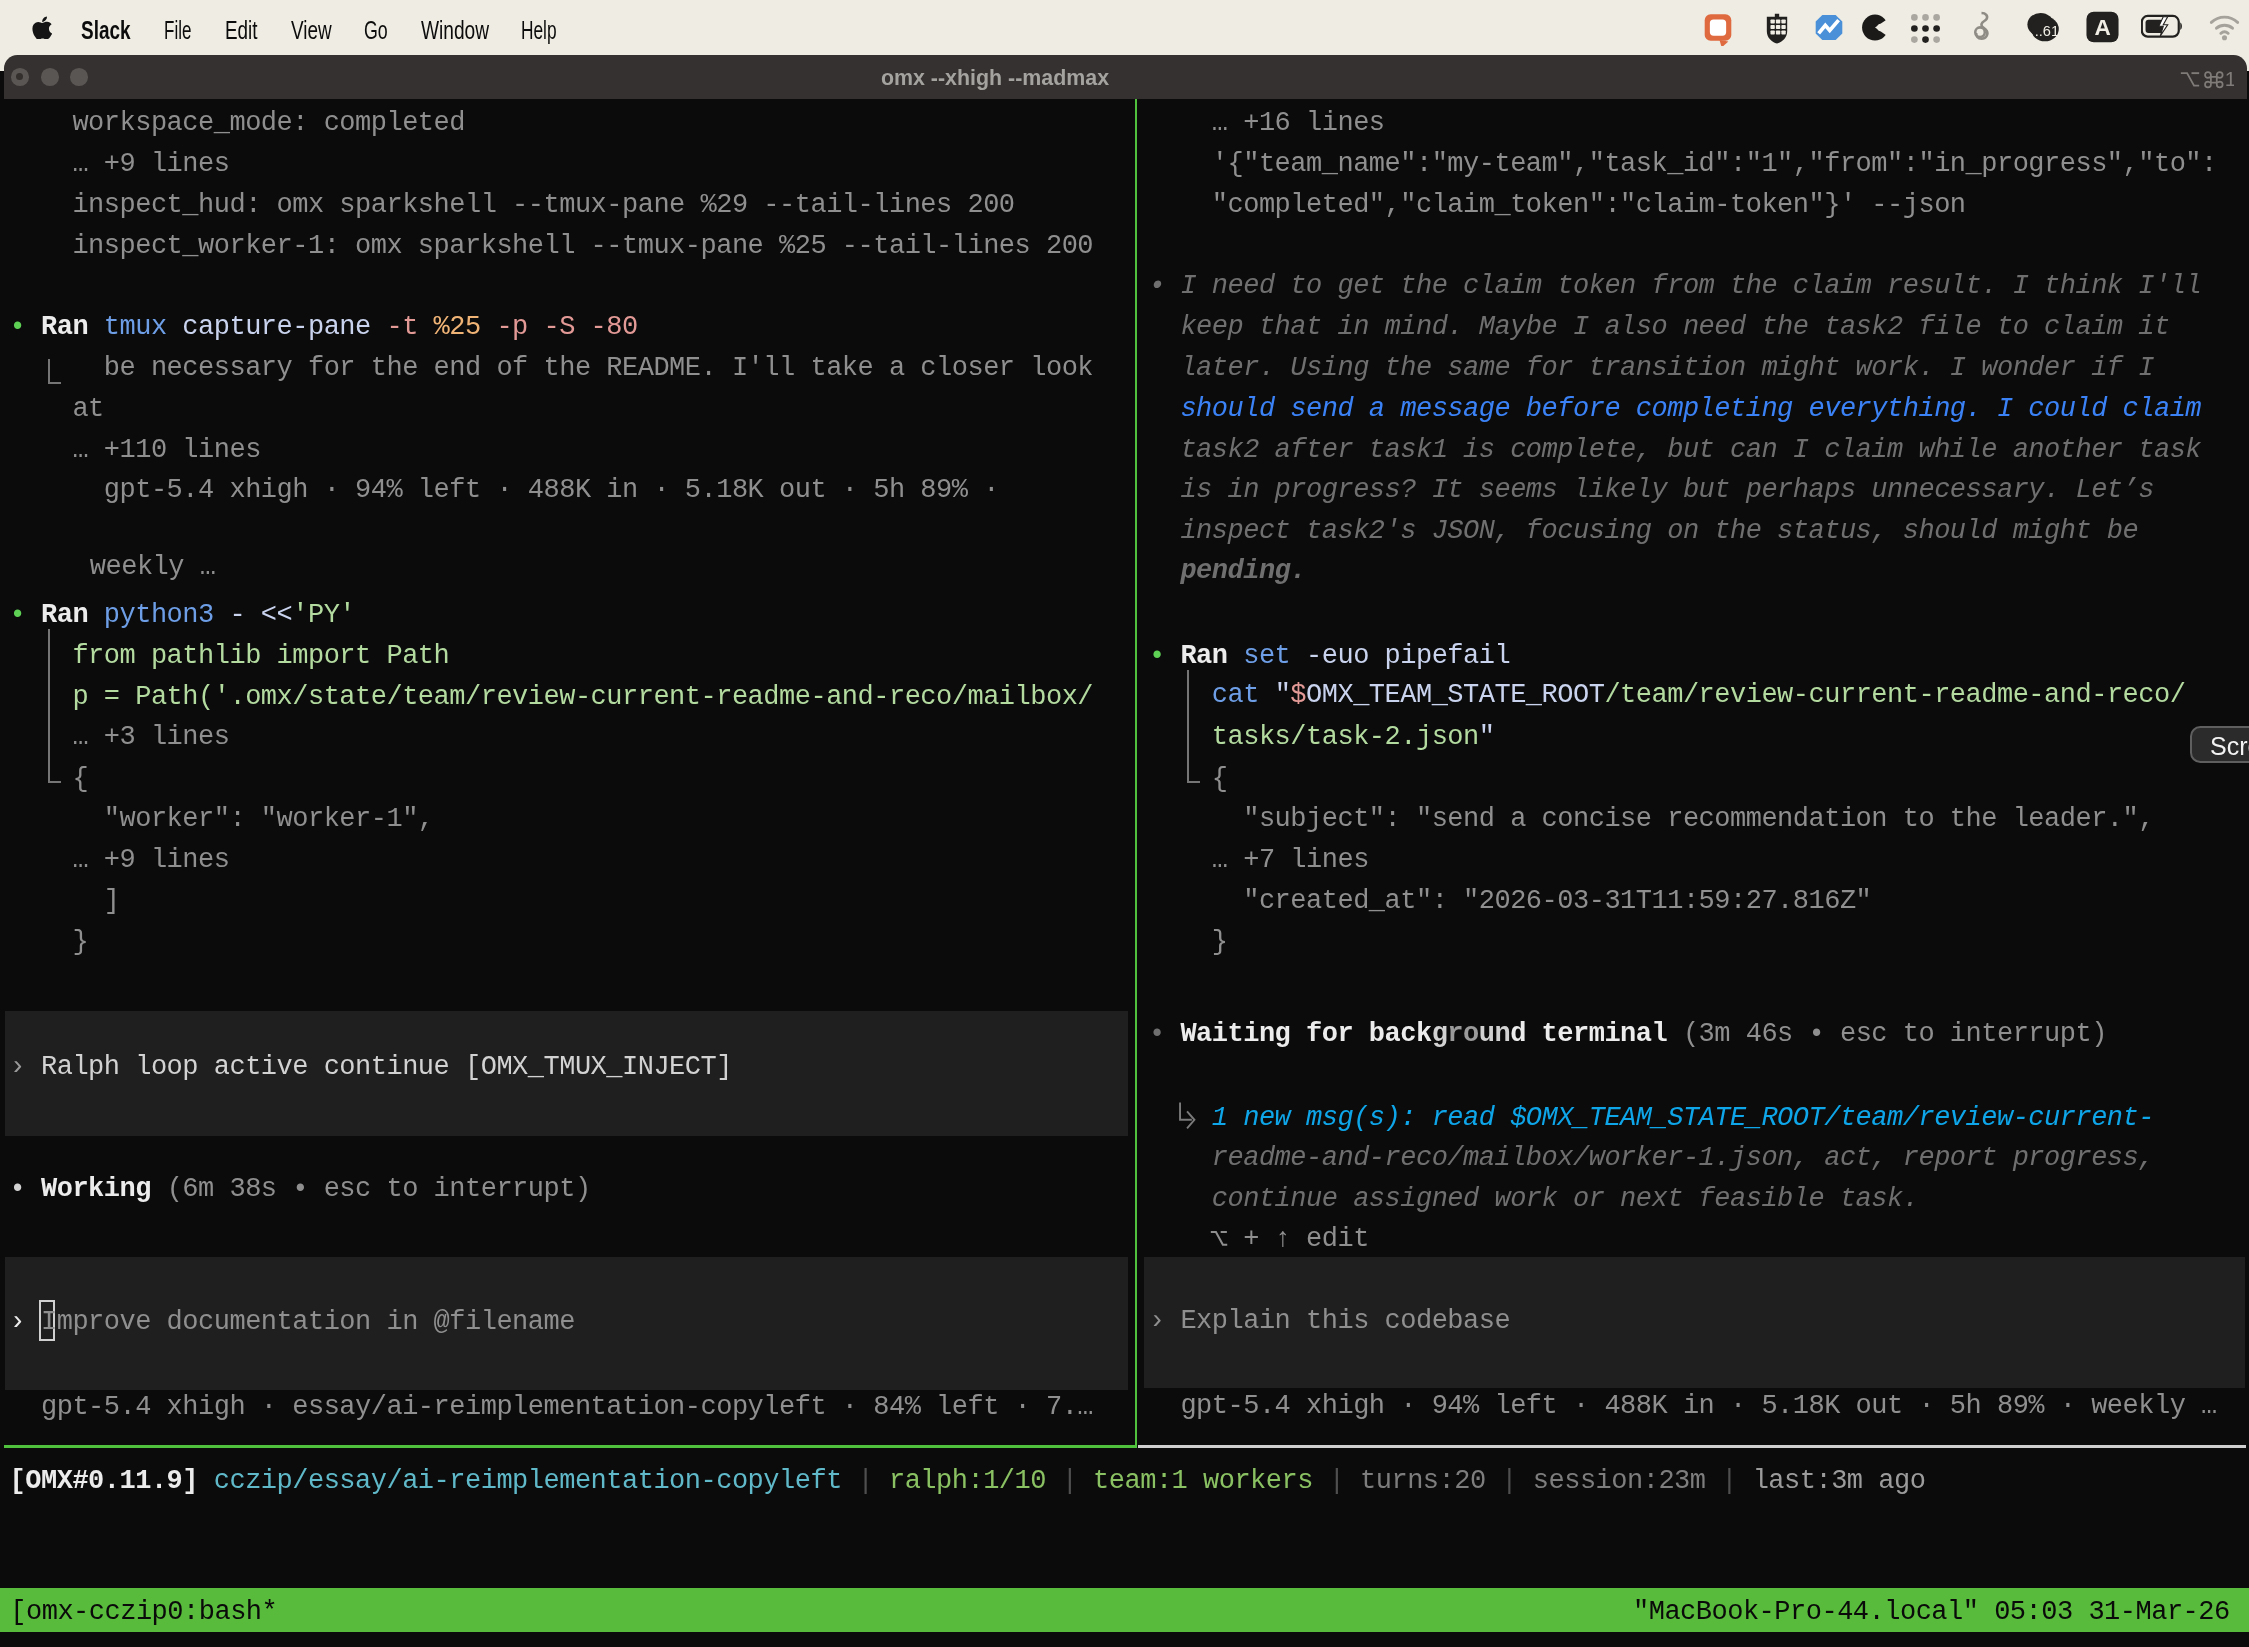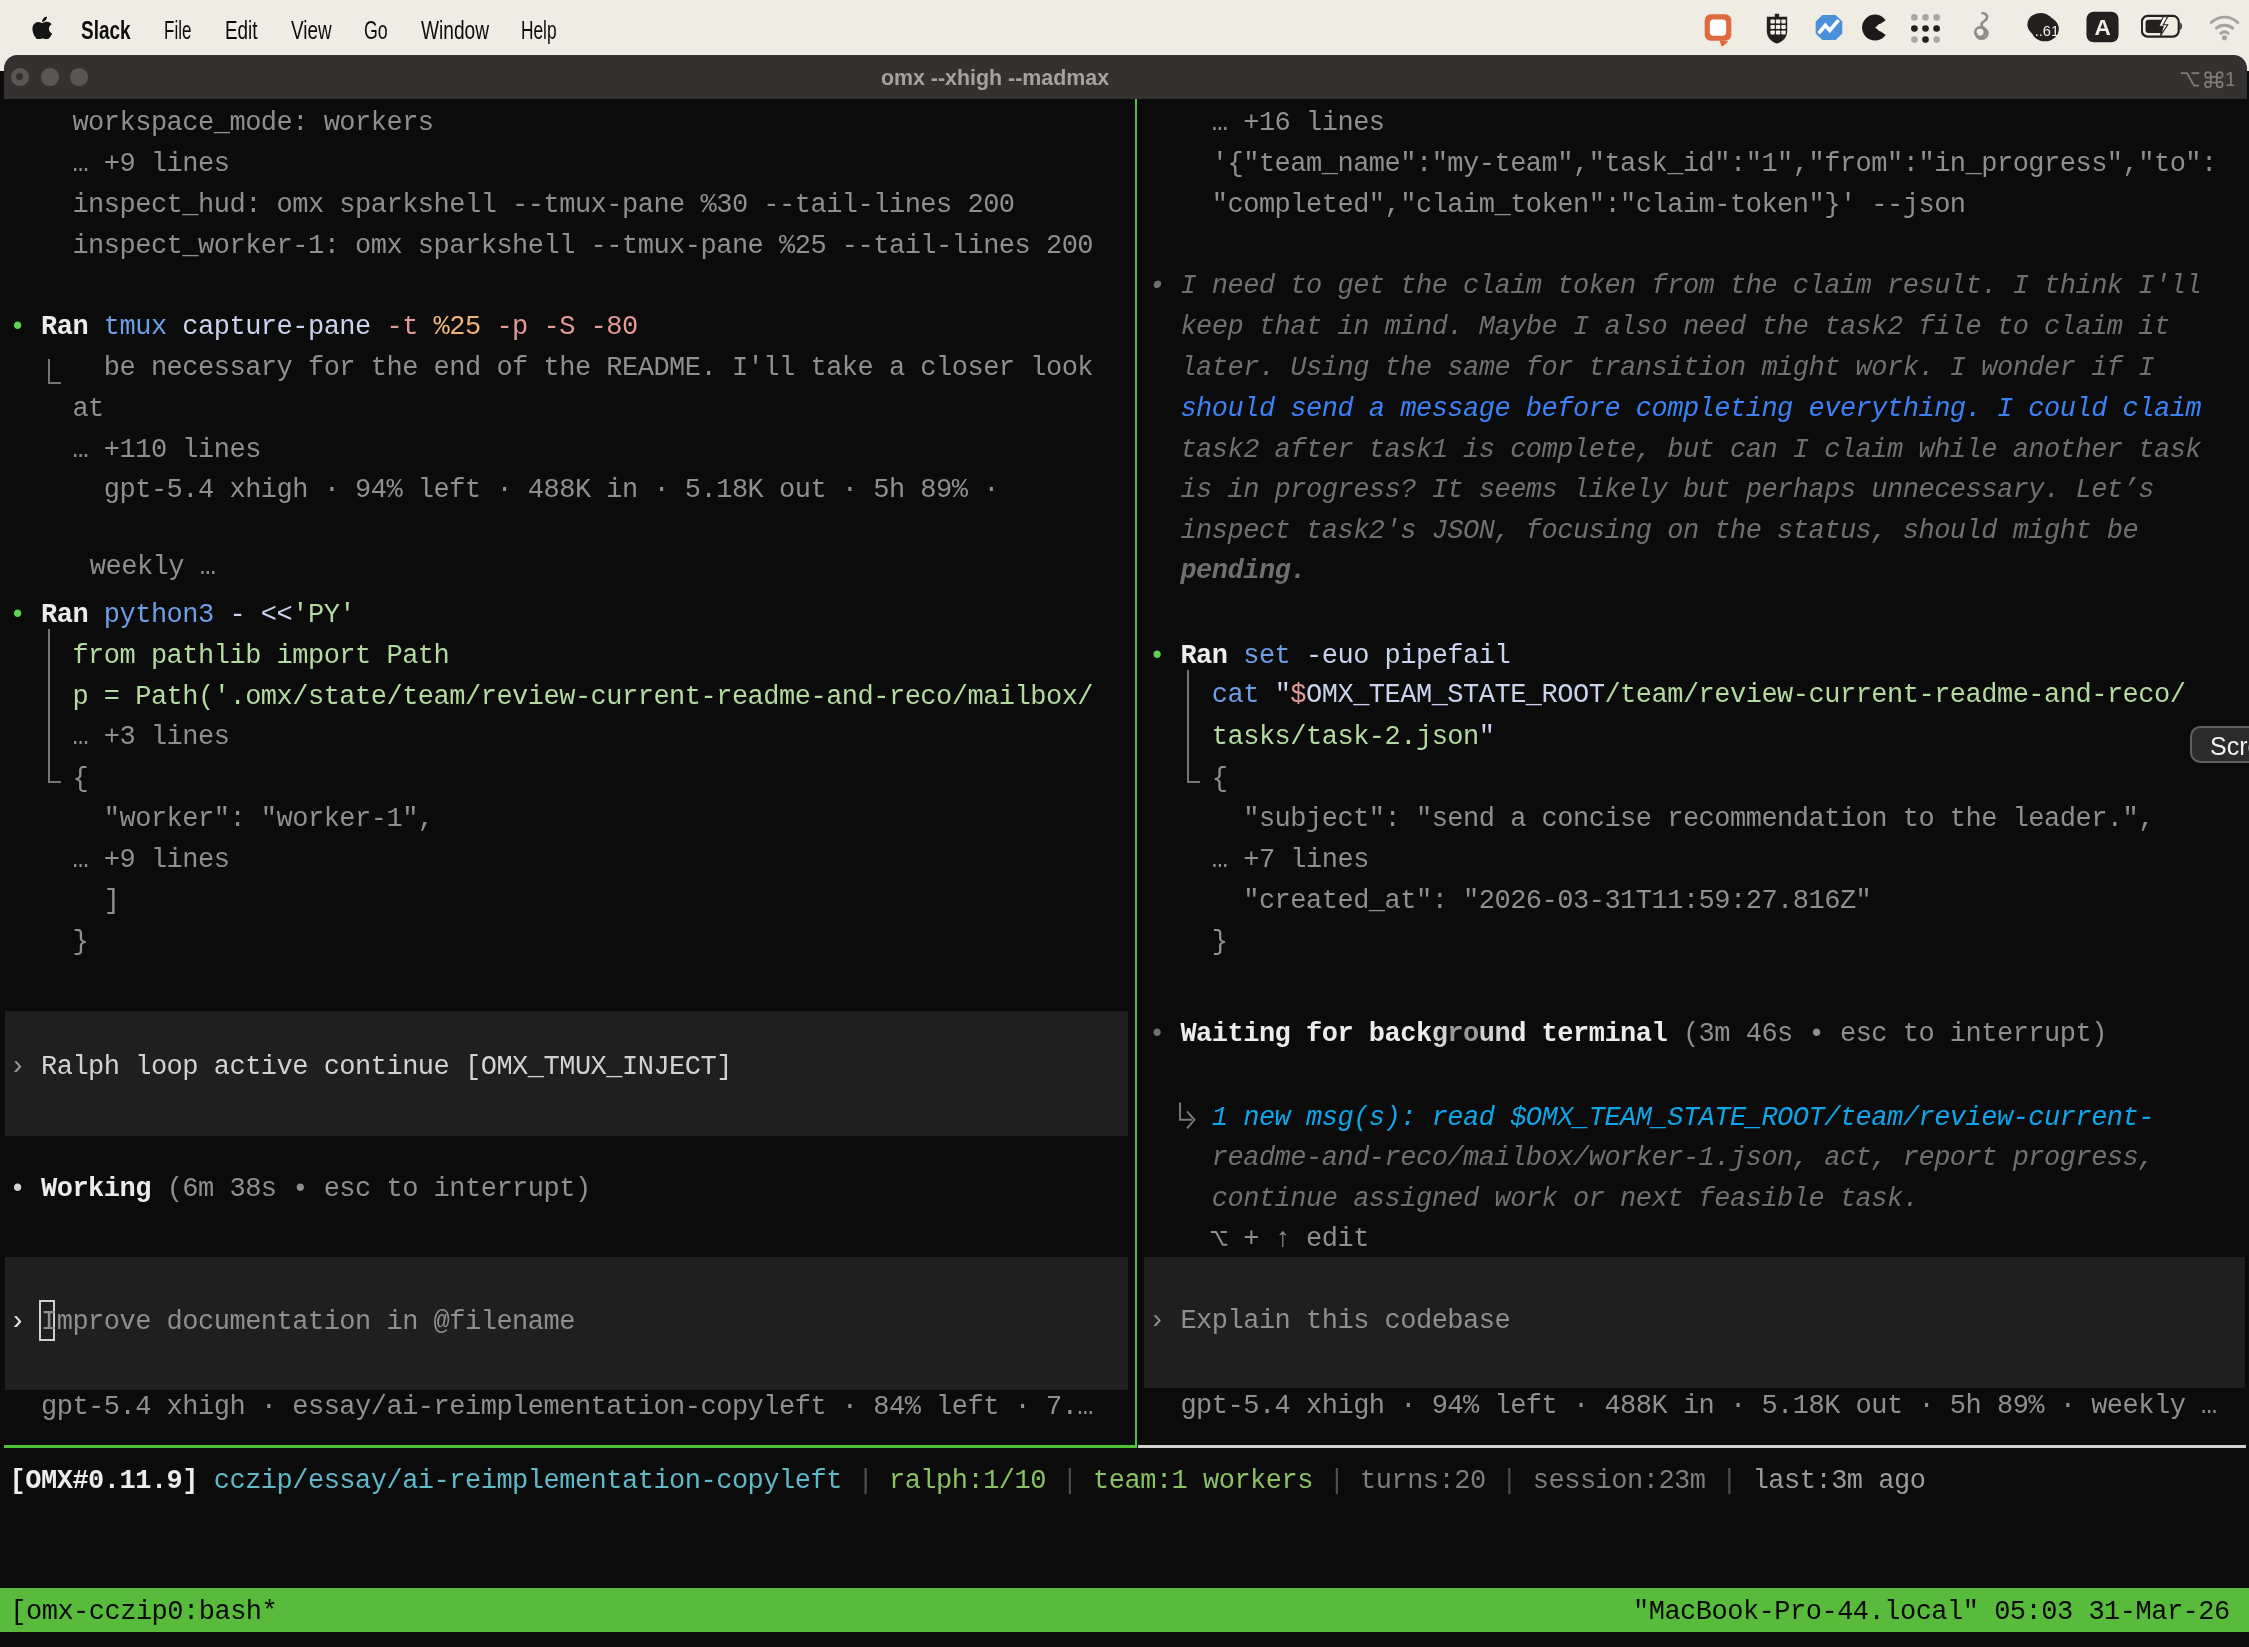--- a/index.html
+++ b/index.html
@@ -128,23 +128,23 @@
 
 <svg style="position:absolute;left:1210px;top:1229px" width="17.7" height="19" viewBox="0 0 24 26">
     <path d="M1 4h7l9.5 17.5h6M14.5 4h8.5" stroke="#8f8f8f" stroke-width="2.8" fill="none"></path>
   </svg>
 
 <div style="position:absolute;left:39px;top:1300px;width:16px;height:41px;border:2.2px solid #d0d0d0"></div>
 
 <div style="position:absolute;left:2190px;top:726px;width:89px;height:37px;background:#2b2b2b;border:2.2px solid #5f5f5f;border-radius:10.3px"></div>
 <div style="position:absolute;left:2210px;top:732px;font-size:25px;color:#f2f2f2">Scre</div>
 
-<div class="t" style="left:9.6px;top:103px;">    workspace_mode: workers</div>
+<div class="t" style="left:9.6px;top:103px;">    workspace_mode: completed</div>
 <div class="t" style="left:9.6px;top:144px;">    … +9 lines</div>
-<div class="t" style="left:9.6px;top:185px;">    inspect_hud: omx sparkshell --tmux-pane %30 --tail-lines 200</div>
+<div class="t" style="left:9.6px;top:185px;">    inspect_hud: omx sparkshell --tmux-pane %29 --tail-lines 200</div>
 <div class="t" style="left:9.6px;top:226px;">    inspect_worker-1: omx sparkshell --tmux-pane %25 --tail-lines 200</div>
 <div class="t" style="left:9.6px;top:307px;"><span style="color:#5ed155;">•</span> <span style="color:#ececec;font-weight:bold;">Ran</span> <span style="color:#6d9ee6;">tmux</span> <span style="color:#c9d3ee;">capture-pane</span> <span style="color:#e39a96;">-t</span> <span style="color:#efb376;">%25</span> <span style="color:#e39a96;">-p</span> <span style="color:#e39a96;">-S</span> <span style="color:#e39a96;">-80</span></div>
 <div class="t" style="left:9.6px;top:348px;">      be necessary for the end of the README. I'll take a closer look</div>
 <div class="t" style="left:9.6px;top:389px;">    at</div>
 <div class="t" style="left:9.6px;top:430px;">    … +110 lines</div>
 <div class="t" style="left:9.6px;top:470px;">      gpt-5.4 xhigh · 94% left · 488K in · 5.18K out · 5h 89% ·</div>
 <div class="t" style="left:27px;top:511px;margin-top:36px;">    weekly …</div>
 <div class="t" style="left:9.6px;top:595px;"><span style="color:#5ed155;">•</span> <span style="color:#ececec;font-weight:bold;">Ran</span> <span style="color:#6d9ee6;">python3</span> <span style="color:#c9d3ee;">- &lt;&lt;</span><span style="color:#b3dba0;">'PY'</span></div>
 <div class="t" style="left:9.6px;top:636px;"><span style="color:#b3dba0;">    from pathlib import Path</span></div>
 <div class="t" style="left:9.6px;top:677px;"><span style="color:#b3dba0;">    p = Path('.omx/state/team/review-current-readme-and-reco/mailbox/</span></div>

